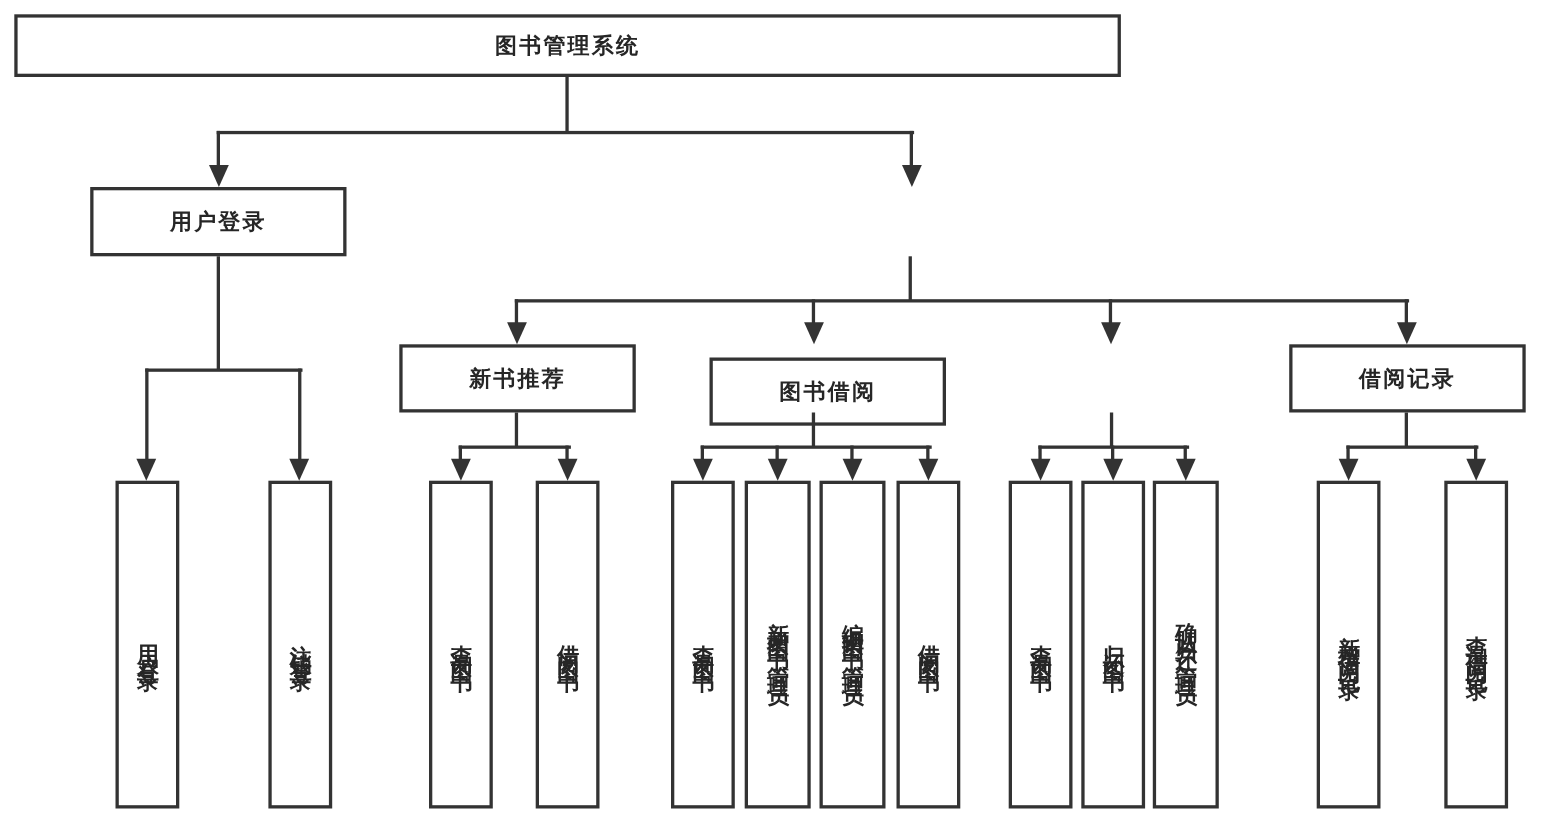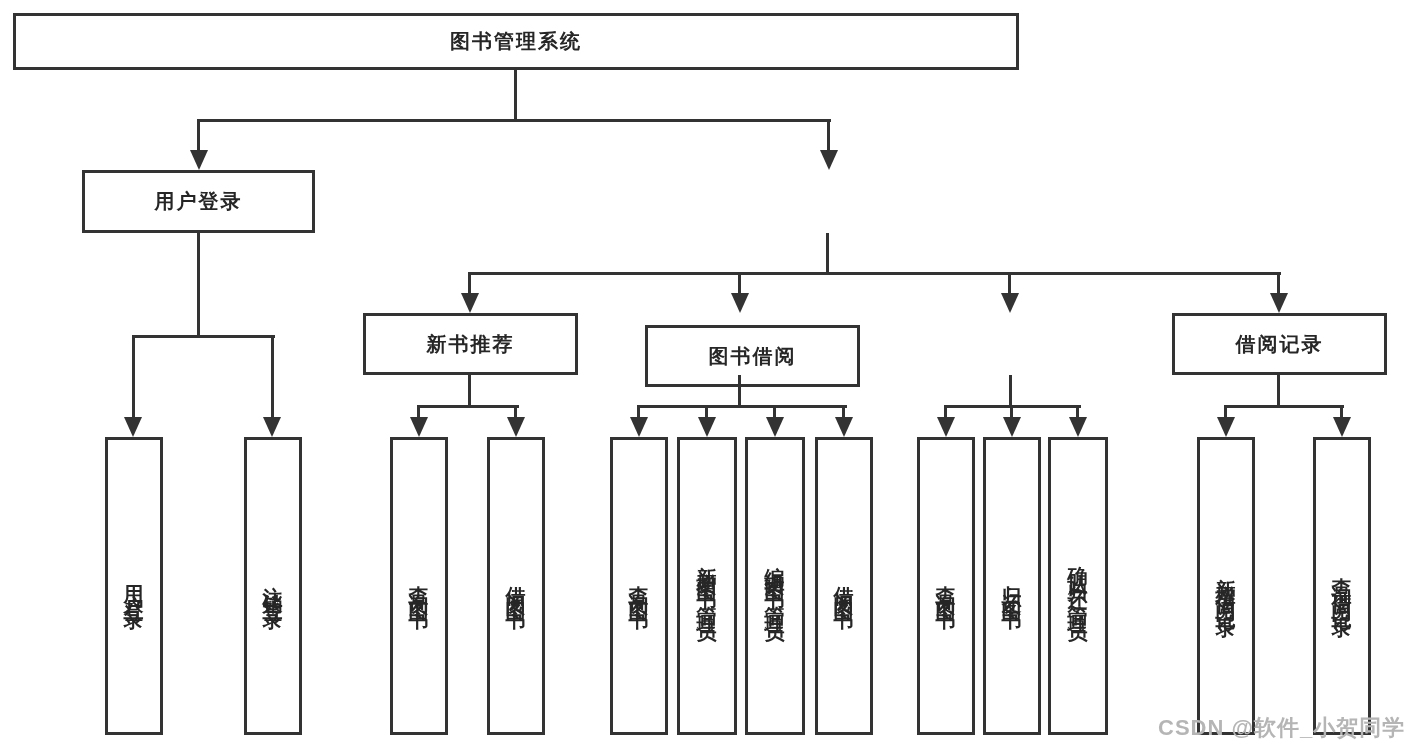--- a/index.html
+++ b/index.html
@@ -193,14 +193,13 @@
   <div class="vline" id="s-f11"></div>
   <div class="arrow" id="a-f11"></div>
 
   <div class="vline" id="v-recordsT"></div>
   <div class="hline" id="h-recordsC"></div>
   <div class="vline" id="s-f12"></div>
   <div class="arrow" id="a-f12"></div>
   <div class="vline" id="s-f13"></div>
   <div class="arrow" id="a-f13"></div>
 
-  <div id="watermark">CSDN @软件_小贺同学</div>
 </div>
 
 </body></html>

